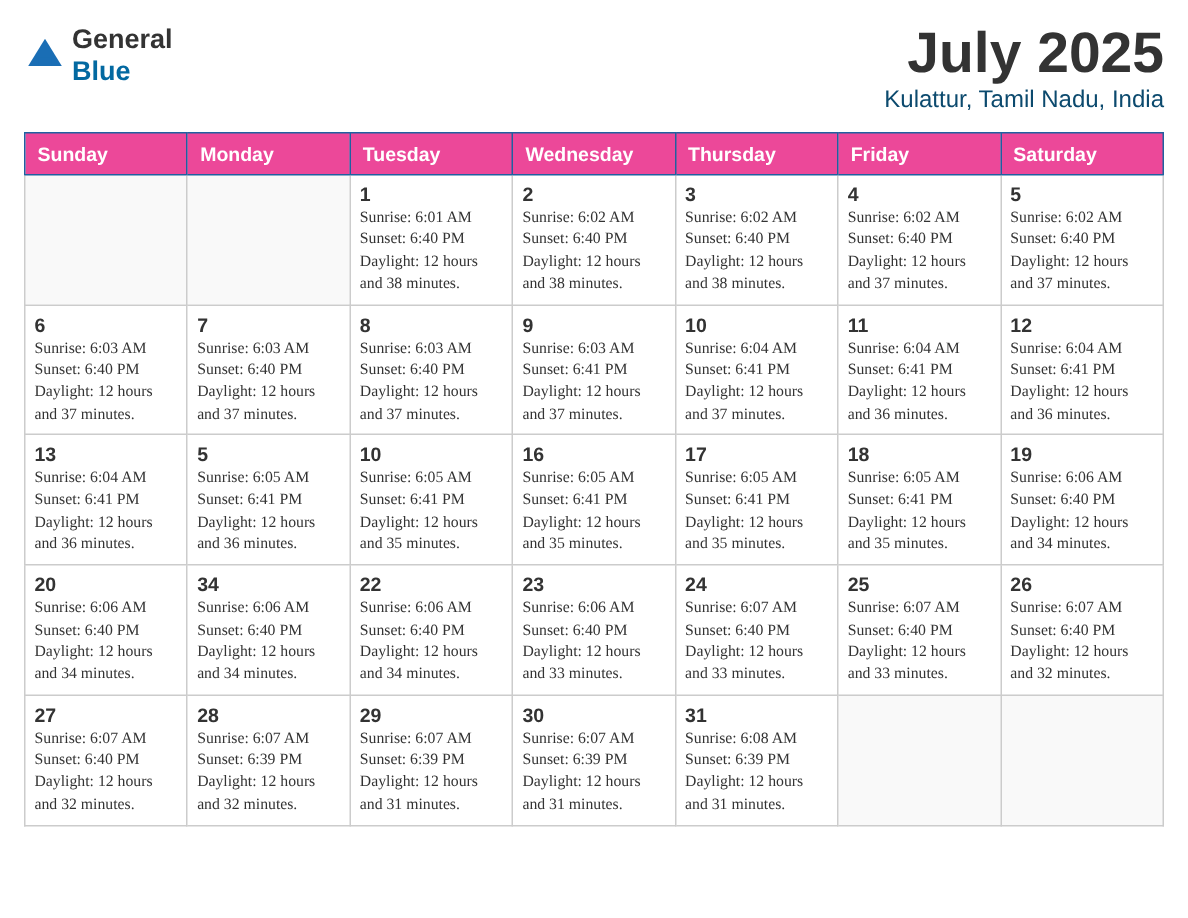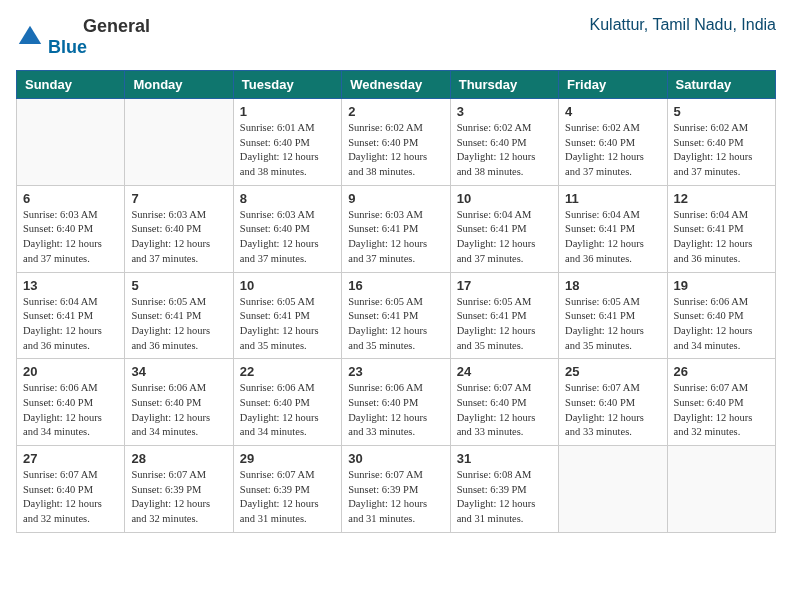--- a/index.html
+++ b/index.html
@@ -18,21 +18,20 @@
     }
     .logo {
       display: flex;
       align-items: center;
       gap: 4px;
     }
     .logo-text-general {
       font-size: 18px;
       font-weight: bold;
       color: #333;
-      margin-left: 35px;
     }
     .logo-text-blue {
       font-size: 18px;
       font-weight: bold;
       color: #0369a1;
     }
     .logo-icon {
       width: 28px;
       height: 28px;
     }
@@ -48,21 +47,21 @@
     .location-title {
       font-size: 16px;
       color: #0c4a6e;
     }
     .calendar {
       width: 100%;
       border-collapse: collapse;
       border: 1px solid #ccc;
     }
     .calendar th {
-      background-color: #0f766e;
+      background-color: #ec4899;
       color: #fff;
       text-align: left;
       padding: 6px 8px;
       font-size: 13px;
       font-weight: bold;
       border: 1px solid #2060a0;
     }
     .calendar td {
       vertical-align: top;
       padding: 5px 6px;
@@ -97,20 +96,21 @@
     <svg class="logo-icon" viewBox="0 0 40 40">
       <polygon points="20,4 36,30 4,30" fill="#1a6eb5"></polygon>
       <rect x="14" y="22" width="12" height="8" fill="#1a6eb5"></rect>
     </svg>
     <div>
       <span class="logo-text-general">General</span><br>
       <span class="logo-text-blue">Blue</span>
     </div>
   </div>
   <div class="title-block">
+    <div class="month-title">July 2025</div>
     <div class="location-title">Kulattur, Tamil Nadu, India</div>
   </div>
 </div>
 
 <table class="calendar">
   <thead>
     <tr>
       <th>Sunday</th>
       <th>Monday</th>
       <th>Tuesday</th>

